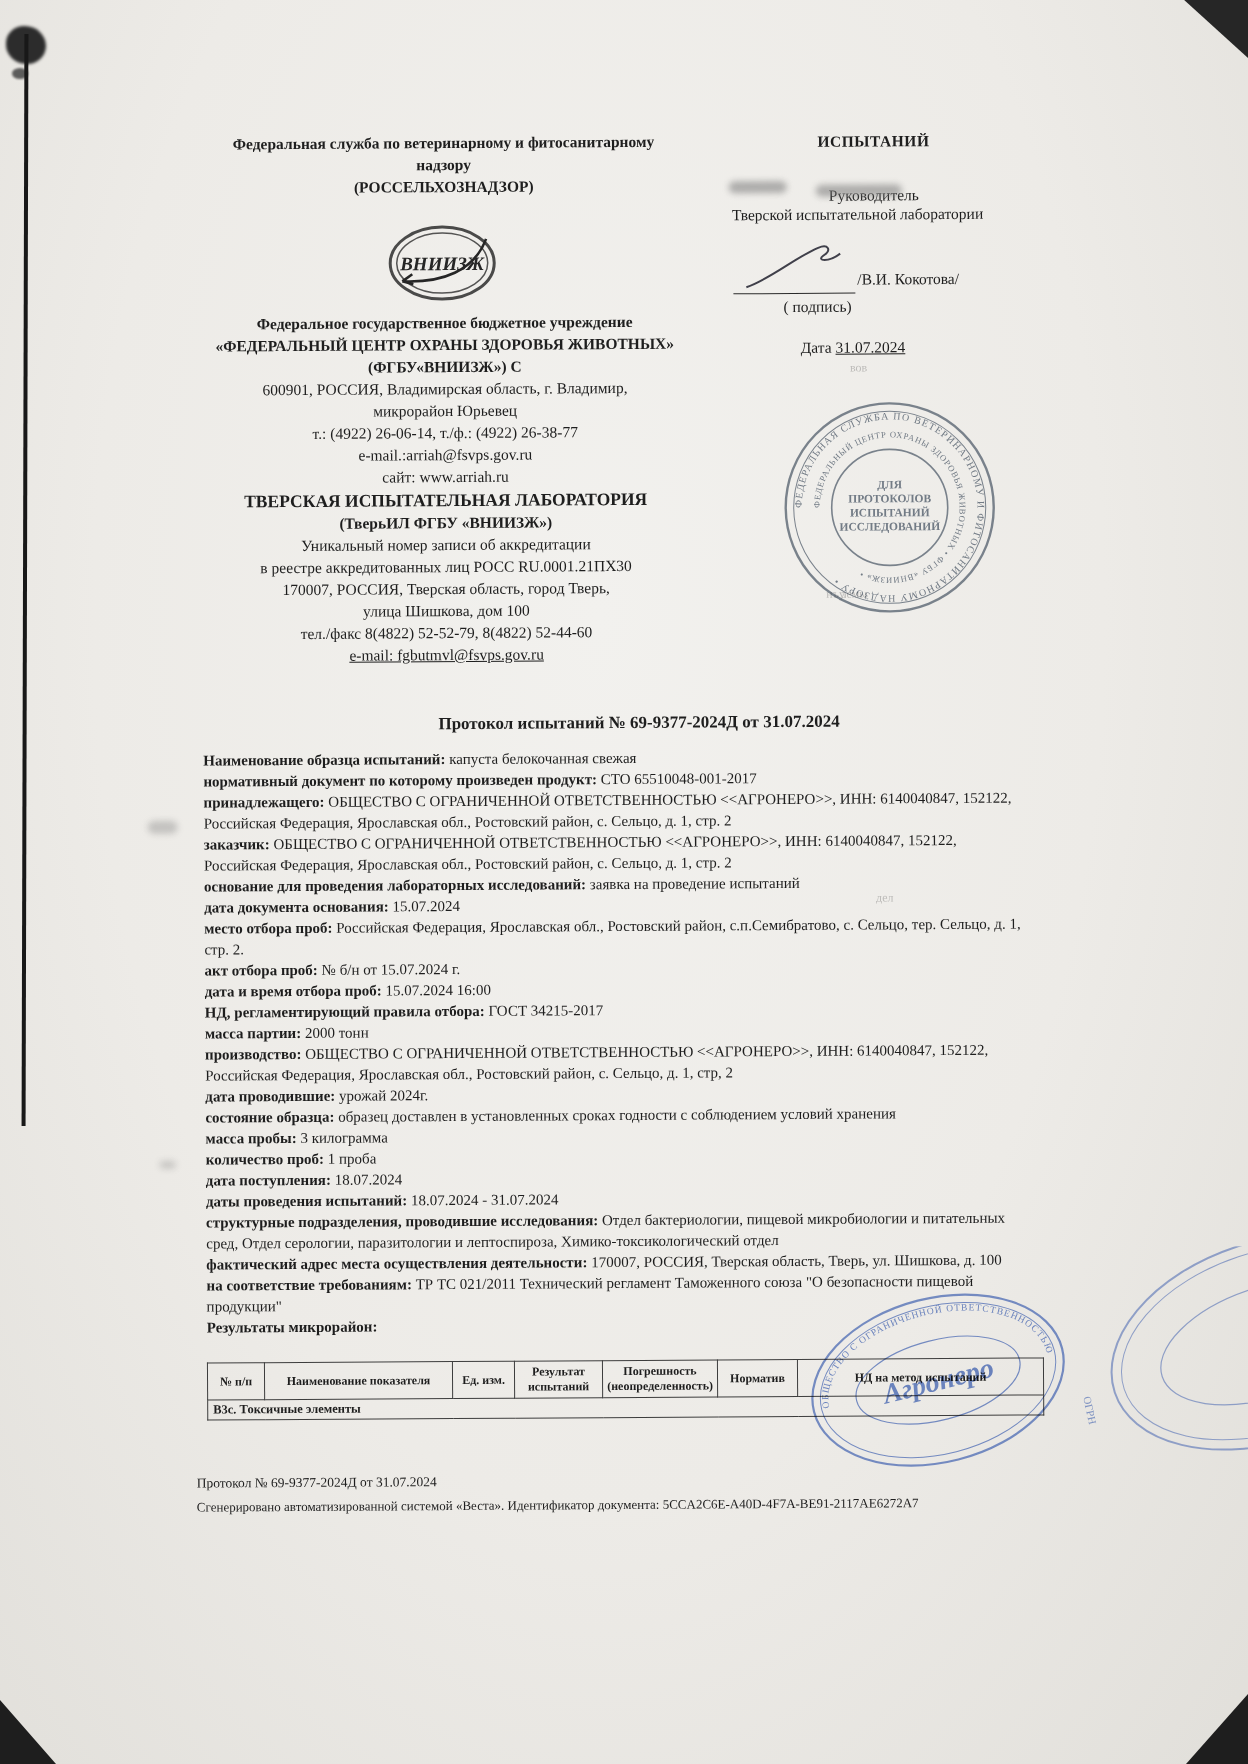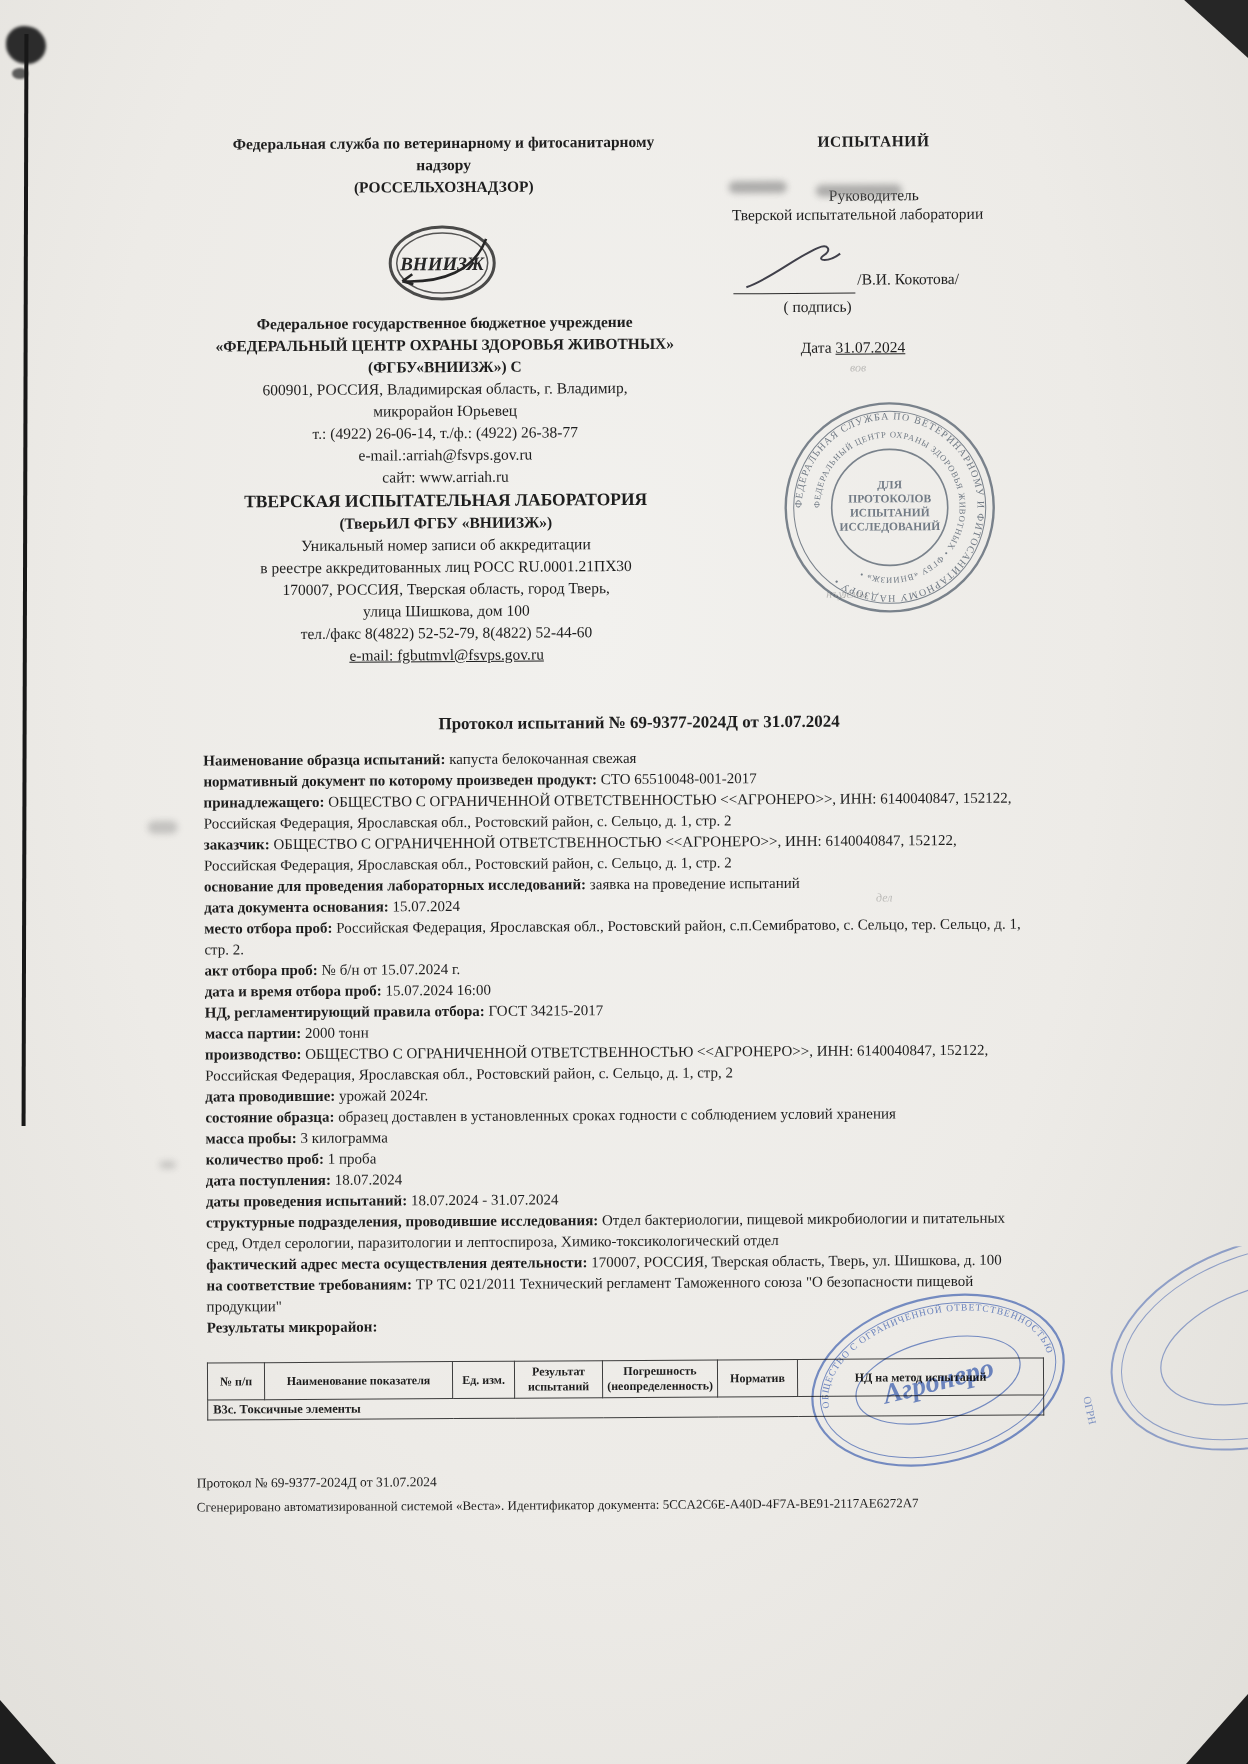--- a/index.html
+++ b/index.html
@@ -10,21 +10,21 @@
   .content{position:absolute;inset:0;transform:rotate(-0.35deg);}
   .abs{position:absolute;}
   .b{font-weight:bold;}
   .u{text-decoration:underline;}
   .big{font-size:17.5px;line-height:24px;}
   
   .agency{left:196px;top:131px;width:504px;text-align:center;font-size:15.5px;line-height:22px;}
   .institution{left:196px;top:311px;width:504px;text-align:center;font-size:15.5px;line-height:22px;}
   .hdr-right{font-size:15.5px;}
   .sig-line{border-top:1.5px solid #2a2a2a;height:0;}
-  .ghost{color:#5f5f5f;opacity:.35;font-size:12px;font-style:italic;}
+  .ghost{color:#5f5f5f;opacity:.35;font-size:12px;}
   .smudge{position:absolute;background:#787878;border-radius:8px;filter:blur(3px);opacity:.55;}
   
   .title{left:190px;top:713px;width:900px;text-align:center;font-weight:bold;font-size:17px;}
   .fields{left:204px;top:748px;width:824px;font-size:15px;line-height:21px;}
   .fields p{margin:0;}
   
   .rtable-wrap{left:204px;top:1360px;width:836px;}
   table.rtable{border-collapse:collapse;table-layout:fixed;width:836px;}
   .rtable th,.rtable td{border:1px solid #3d3d3d;}
   .rtable th{font-size:12px;font-weight:bold;text-align:center;vertical-align:middle;padding:2px;height:32px;}

